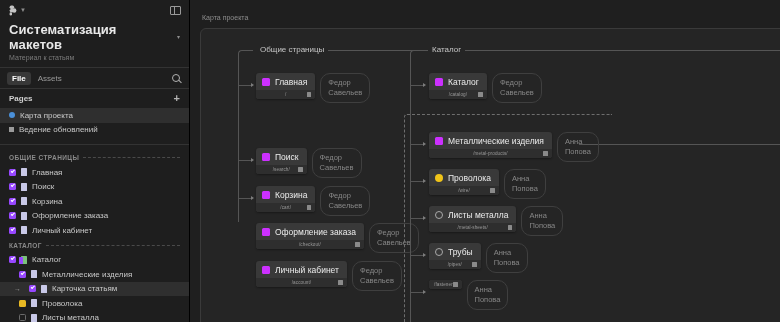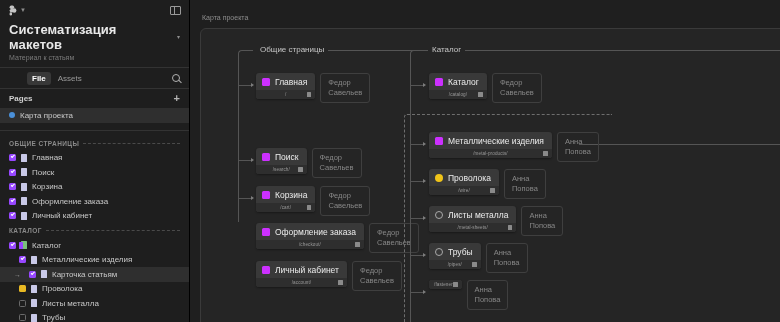--- a/index.html
+++ b/index.html
@@ -35,21 +35,20 @@
   .sb-title {
     font-size:13px; font-weight:bold; color:#e8e8e8; letter-spacing:.1px;
   }
   .sb-sub { font-size:7px; color:#7a7a7a; margin-top:2px; }
 
   .sb-divider { height:1px; background:#333; margin:0; }
 
   .sb-tabs {
     height:20px; display:flex; align-items:center; gap:2px; padding:0 7px;
     position:relative;
-    margin-left:20px;
   }
   .sb-tab {
     font-size:8px; padding:2px 5px; border-radius:3px; color:#9a9a9a;
   }
   .sb-tab.active { background:#383838; color:#fff; font-weight:bold; }
   .sb-search-icon {
     position:absolute; right:9px; top:6px;
     width:8px; height:8px; border:1.1px solid #b0b0b0; border-radius:50%;
   }
   .sb-search-icon:after{
@@ -162,21 +161,21 @@
     justify-content:center; gap:4px; padding:1.5px 5px 2.5px 5px;
     position:relative;
   }
   .node-path { font-size:4.6px; color:#9a9a9a; letter-spacing:.1px; white-space:nowrap; }
   .copy-ico {
     position:absolute; right:4px; top:2px;
     width:4.5px;height:4.5px;background:#8a8a8a;border-radius:.5px;
   }
   .owner {
     display:inline-block; vertical-align:top;
-    border:1px solid #3f3f3f; border-radius:3px;
+    border:1px solid #3f3f3f; border-radius:10px;
     padding:4px 7px; margin-left:5px;
     font-size:7.5px; line-height:1.35; color:#878787; white-space:pre-line;
   }
   .node-row { display:flex; align-items:flex-start; }
 </style>
 </head>
 <body>
 
 <div class="app">
 
@@ -218,20 +217,24 @@
     <div class="sb-pages-row">
       <span>Pages</span>
       <span class="plus">+</span>
     </div>
 
     <div class="sb-list">
 
       <div class="sb-item sel">
         <span class="dot-blue"></span>
         <span>Карта проекта</span>
+      </div>
+      <div class="sb-item">
+        <span class="dot-sq"></span>
+        <span>Ведение обновлений</span>
       </div>
 
       <div style="height:7px"></div>
       <div class="sb-divider"></div>
       <div style="height:5px"></div>
 
       <div class="sb-sect">
         <span>ОБЩИЕ СТРАНИЦЫ</span>
         <span class="dashline"></span>
       </div>

